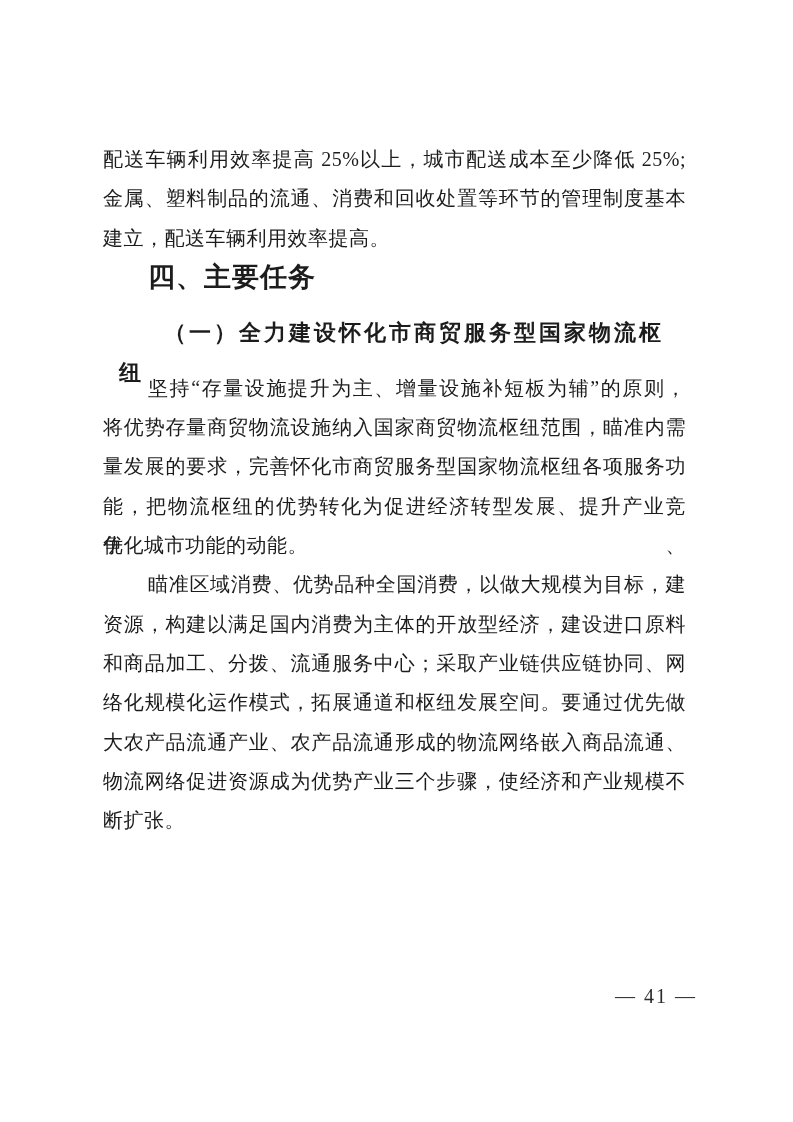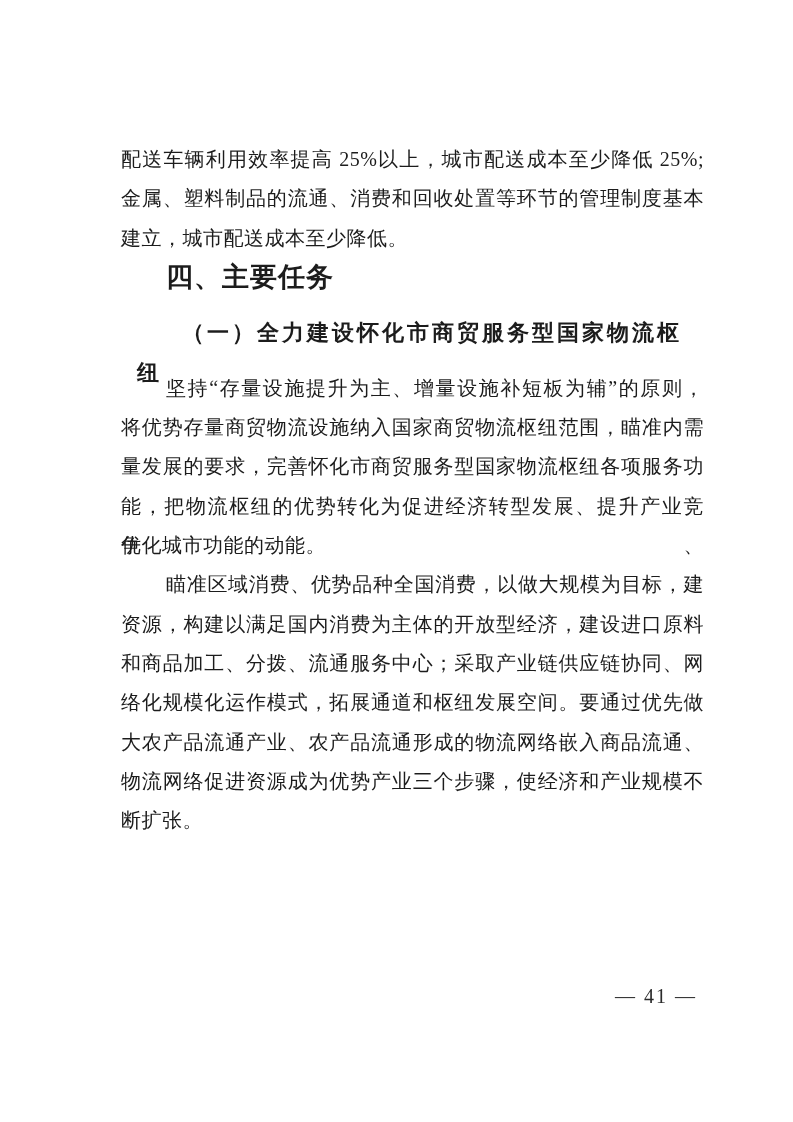--- a/index.html
+++ b/index.html
@@ -11,21 +11,21 @@
     position: relative;
     width: 793px;
     height: 1122px;
     background: #ffffff;
     overflow: hidden;
     font-family: "Liberation Serif", "DejaVu Serif", serif;
     color: #1c1c1c;
   }
   .content {
     position: absolute;
-    left: 121px;
+    left: 103px;
     top: 140px;
     width: 583px;
   }
   .line {
     height: 39.33px;
     line-height: 39.33px;
     font-size: 20px;
     letter-spacing: 0.5px;
   }
   .just {
@@ -66,21 +66,21 @@
 </style>
 </head>
 <body>
 
 <div class="page">
   <main class="content">
 
     <section>
       <div class="line just">配送车辆利用效率提高 25%以上，城市配送成本至少降低 25%;</div>
       <div class="line just">金属、塑料制品的流通、消费和回收处置等环节的管理制度基本</div>
-      <div class="line">建立，城市配送成本至少降低。</div>
+      <div class="line">建立，配送车辆利用效率提高。</div>
     </section>
 
     <h2 class="heading">四、主要任务</h2>
 
     <h3 class="subheading">（一）全力建设怀化市商贸服务型国家物流枢纽</h3>
 
     <section>
       <div class="line just indent">坚持“存量设施提升为主、增量设施补短板为辅”的原则，</div>
       <div class="line just">将优势存量商贸物流设施纳入国家商贸物流枢纽范围，瞄准内需</div>
       <div class="line just">量发展的要求，完善怀化市商贸服务型国家物流枢纽各项服务功</div>

